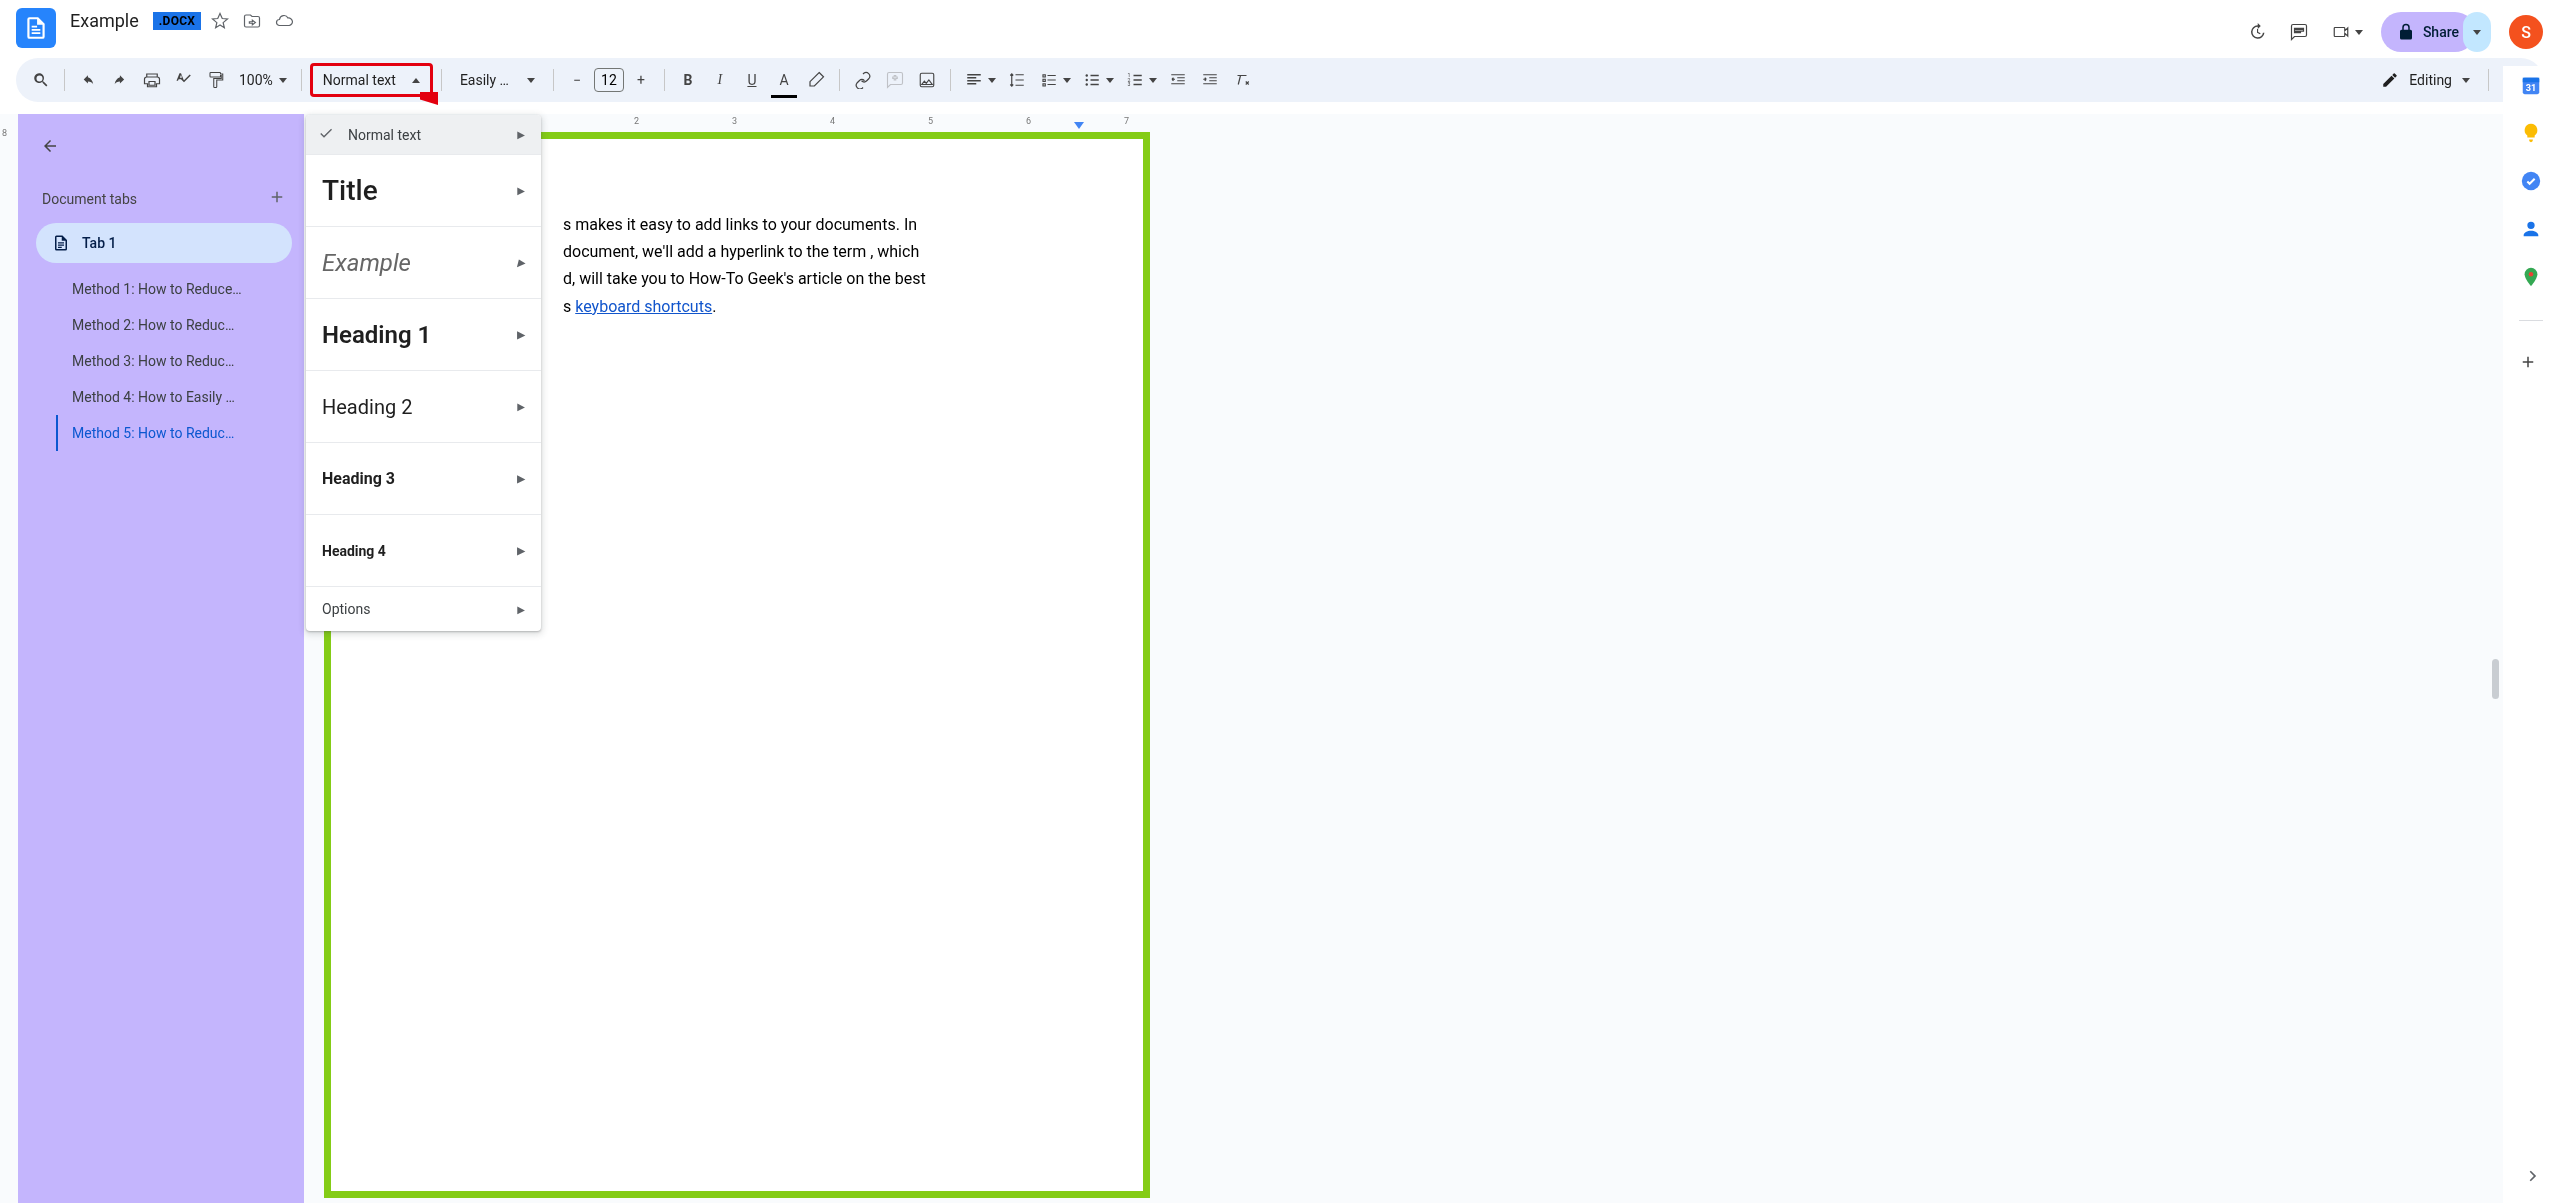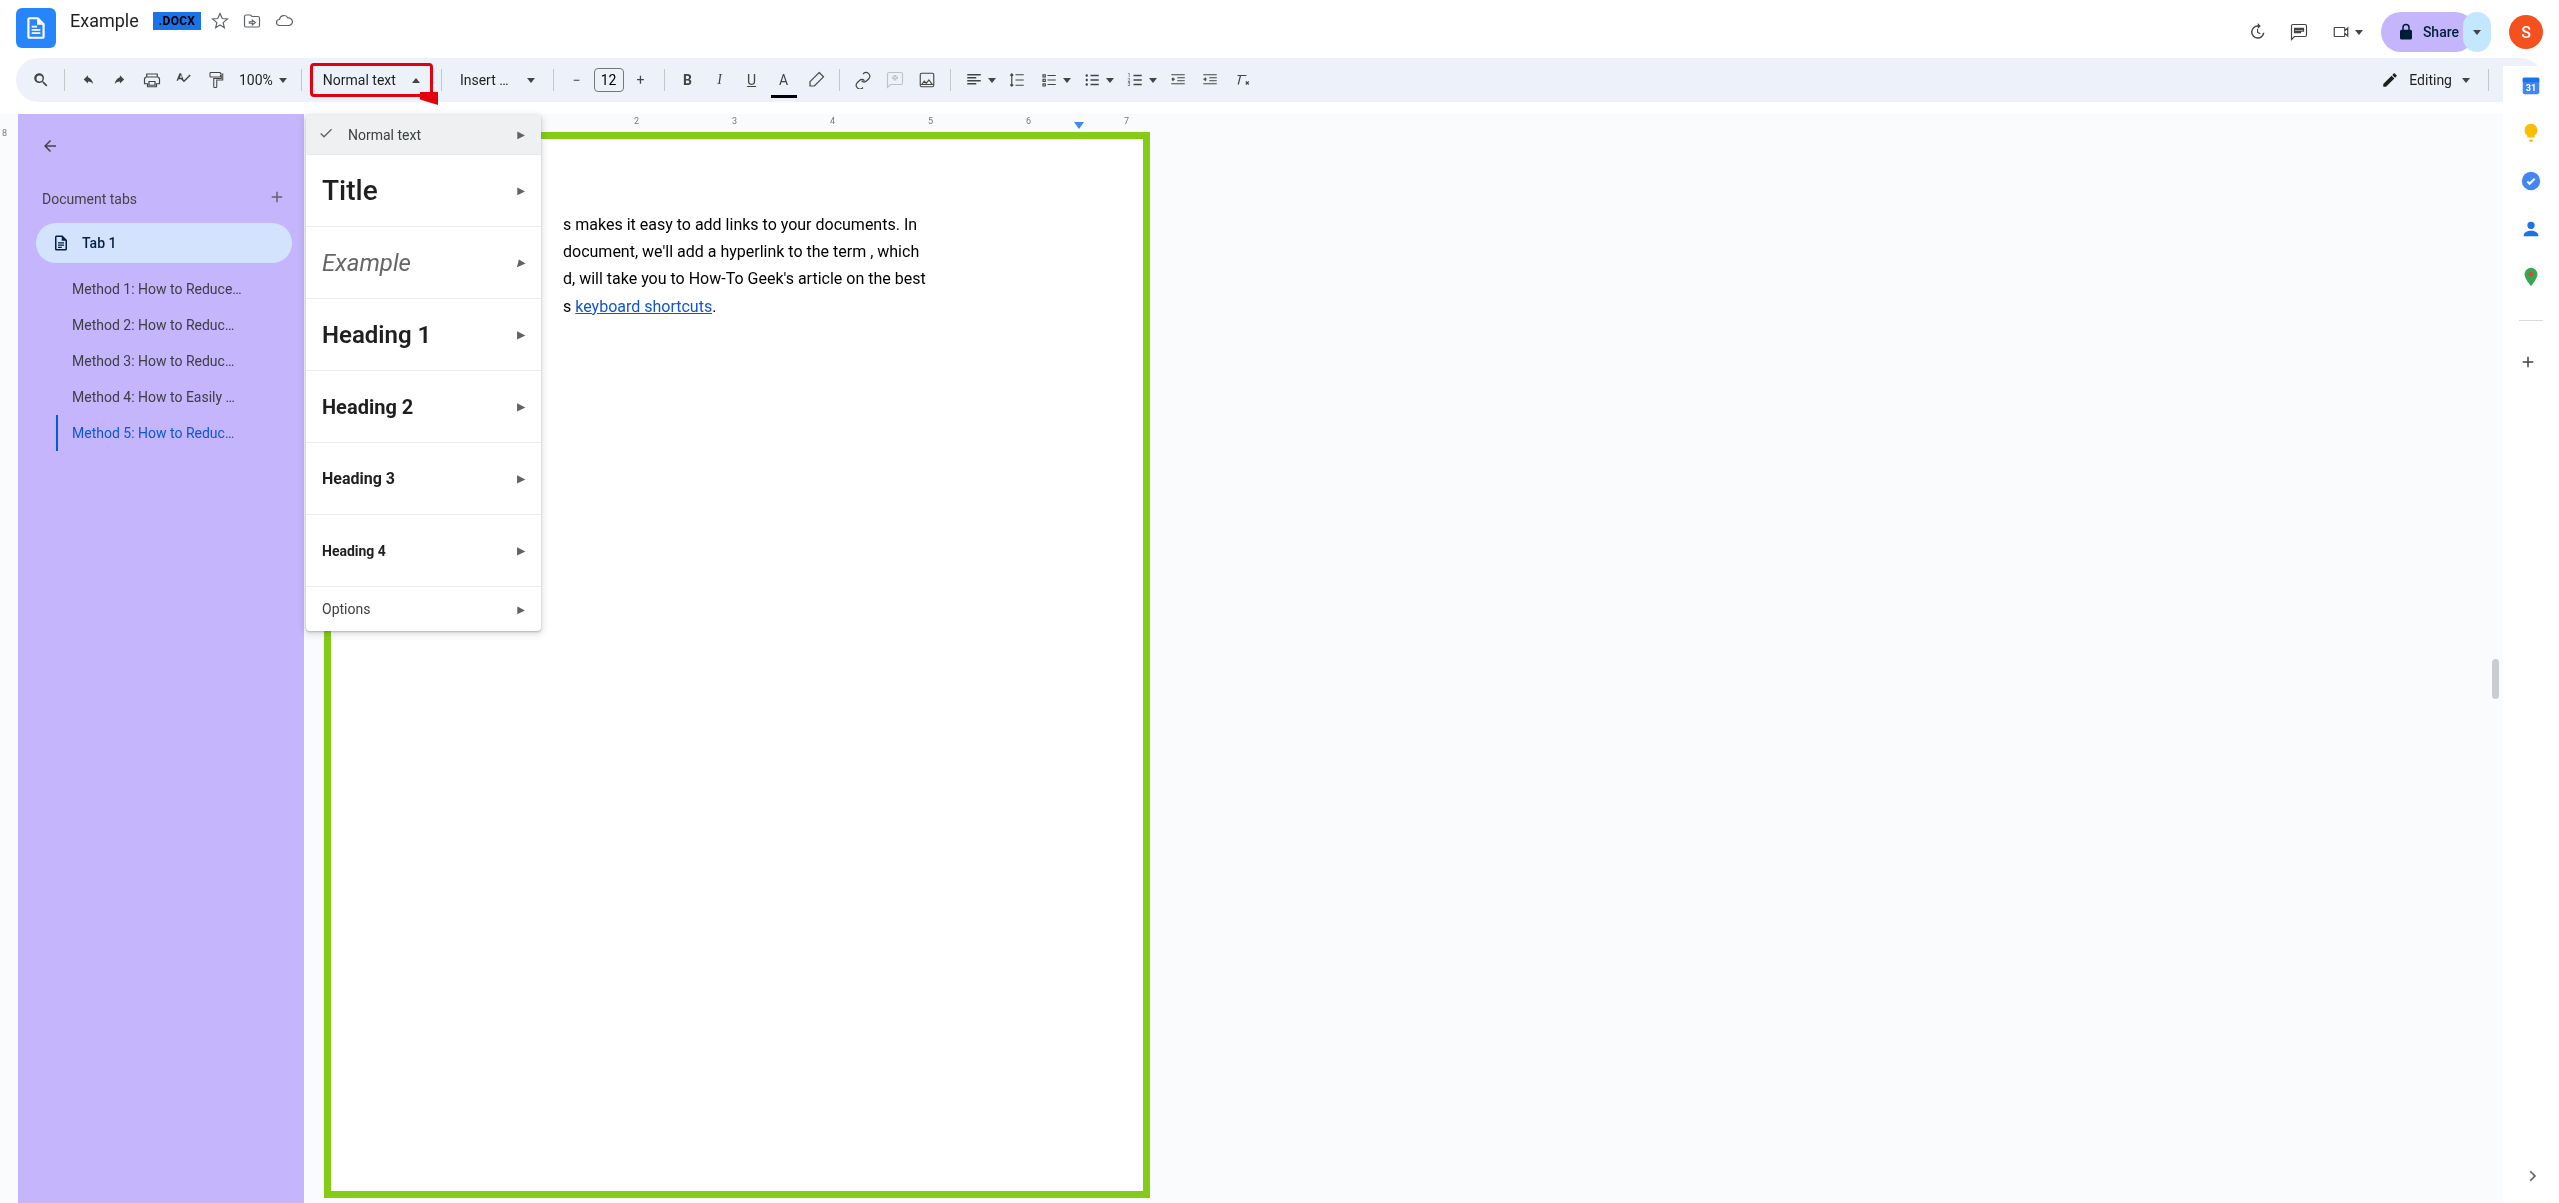--- a/index.html
+++ b/index.html
@@ -45,21 +45,21 @@
 .styles-dd{position:absolute;top:115px;left:306px;width:235px;background:#fff;border-radius:4px;box-shadow:0 2px 6px 2px rgba(60,64,67,.15),0 1px 2px rgba(60,64,67,.3);z-index:50;overflow:hidden;}
 .dd-item{display:flex;align-items:center;justify-content:space-between;padding:0 16px;border-bottom:1px solid #e8eaed;cursor:pointer;position:relative;}
 .dd-item.selected{background:#eef0f2;}
 .dd-check{position:absolute;left:12px;color:#5f6368;}
 .dd-item .label{flex:1;}
 .dd-item .arrow{color:#5f6368;font-size:10px;}
 .dd-normal{height:40px;font-size:14px;color:#3c4043;padding-left:42px;}
 .dd-title{height:72px;font-size:28px;font-weight:500;}
 .dd-subtitle{height:72px;font-size:24px;font-style:italic;font-family:Georgia,'Times New Roman',serif;color:#666;}
 .dd-h1{height:72px;font-size:24px;font-weight:600;}
-.dd-h2{height:72px;font-size:20px;font-weight:700;}
+.dd-h2{height:72px;font-size:20px;font-weight:400;}
 .dd-h3{height:72px;font-size:16px;font-weight:700;font-family:'Times New Roman',serif;}
 .dd-h4{height:72px;font-size:14px;font-weight:700;}
 .dd-opt{height:44px;font-size:14px;color:#3c4043;border-bottom:none;}
 
 
 .anno-arrow{position:absolute;top:92px;left:420px;z-index:60;pointer-events:none;}
 
 
 .workspace{position:absolute;top:114px;left:0;right:56px;bottom:0;display:flex;background:#f9fbfd;}
 .vruler{width:18px;background:#f9fbfd;border-right:0;position:relative;font-size:9px;color:#777;}
@@ -193,21 +193,21 @@
       <span>100%</span>
       <span class="caret-down"></span>
     </div>
     <div class="tsep"></div>
     <div class="style-box">
       <span>Normal text</span>
       <span class="caret-up"></span>
     </div>
     <div class="tsep"></div>
     <div class="font-box">
-      <span>Insert …</span>
+      <span>Easily …</span>
       <span class="caret-down"></span>
     </div>
     <div class="tsep"></div>
     <div class="size-grp">
       <span class="tbtn">−</span>
       <input class="size-input" value="12" style="">
       <span class="tbtn">+</span>
     </div>
     <div class="tsep"></div>
     <span class="tbtn" style="font-weight:700">B</span>

